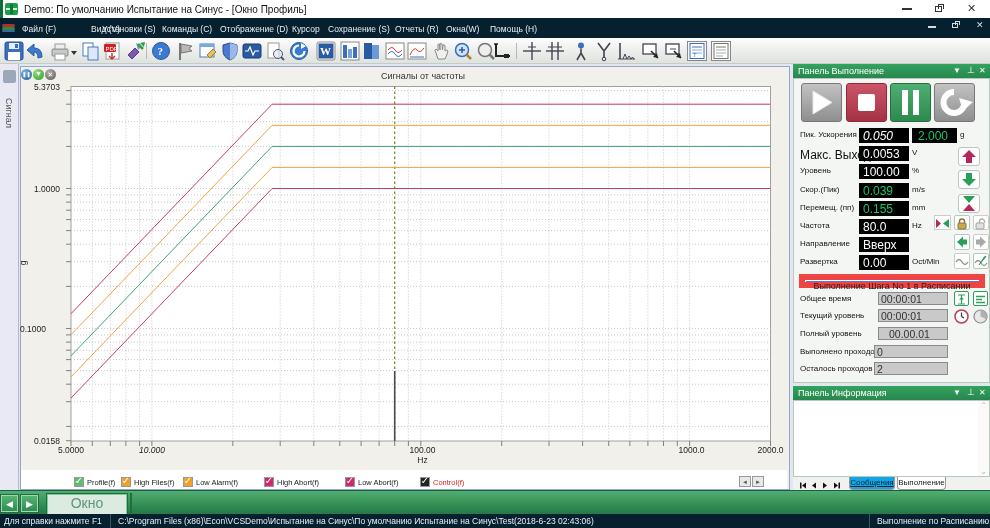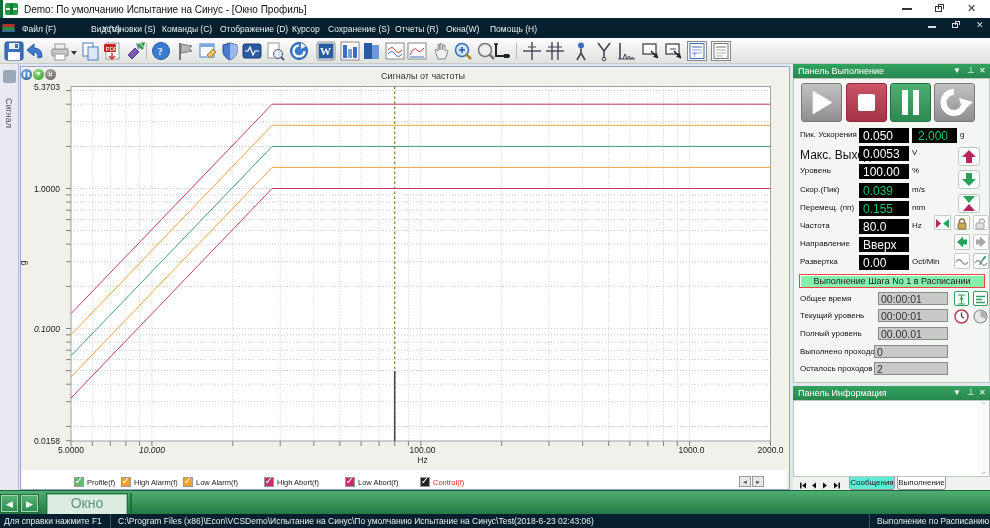--- a/index.html
+++ b/index.html
@@ -212,21 +212,21 @@
 </div>
 
 <div id="chartwin" class="abs" style="left:20px;top:64px;width:770px;height:426px;">
     <div class="abs" style="left:0;top:2px;width:770px;height:424px;background:#f1f0ea;border:1px solid #95a6c8;"></div>
 <div class="abs" style="left:1px;top:5px;width:11px;height:11px;border-radius:6px;background:radial-gradient(circle at 35% 30%,#7ab2e0,#1d5a9a);color:#fff;font-size:5px;text-align:center;line-height:11px;">❚❚</div>
 <div class="abs" style="left:13px;top:5px;width:11px;height:11px;border-radius:6px;background:radial-gradient(circle at 35% 30%,#96e07a,#2a9a2a);color:#fff;font-size:8px;text-align:center;line-height:10px;">▾</div>
 <div class="abs" style="left:25px;top:5px;width:11px;height:11px;border-radius:6px;background:radial-gradient(circle at 35% 30%,#b0aca8,#5f5b58);color:#fff;font-size:7px;text-align:center;line-height:11px;">✕</div>
 <div class="abs" style="left:20px;top:7px;width:766px;text-align:center;font-size:9px;color:#333;">Сигналы от частоты</div>
 <div class="abs" style="left:0px;top:18px;width:40px;text-align:right;font-size:8.5px;color:#222;">5.3703</div>
 <div class="abs" style="left:0px;top:119.5px;width:40px;text-align:right;font-size:8.5px;color:#222;">1.0000</div>
-<div class="abs" style="left:0px;top:259.5px;width:40px;text-align:right;font-size:8.5px;color:#222;font-style:italic;">0.1000</div>
+<div class="abs" style="left:0px;top:259.5px;width:40px;font-size:8.5px;color:#222;">0.1000</div>
 <div class="abs" style="left:0px;top:372px;width:40px;text-align:right;font-size:8.5px;color:#222;">0.0158</div>
 <div class="abs" style="left:1px;top:194px;font-size:8.5px;color:#222;transform:rotate(-90deg);">g</div>
 <div class="abs" style="left:33px;top:380.5px;width:36px;text-align:center;font-size:8.5px;color:#222;">5.0000</div>
 <div class="abs" style="left:114px;top:380.5px;width:36px;text-align:center;font-size:8.5px;color:#222;font-style:italic;">10.000</div>
 <div class="abs" style="left:384.5px;top:380.5px;width:36px;text-align:center;font-size:8.5px;color:#222;">100.00</div>
 <div class="abs" style="left:653.5px;top:380.5px;width:36px;text-align:center;font-size:8.5px;color:#222;">1000.0</div>
 <div class="abs" style="left:732.5px;top:380.5px;width:36px;text-align:center;font-size:8.5px;color:#222;">2000.0</div>
 <div class="abs" style="left:384.5px;top:390.5px;width:36px;text-align:center;font-size:8.5px;color:#222;">Hz</div>
 <svg width="768" height="424" style="position:absolute;left:0;top:0" xmlns="http://www.w3.org/2000/svg">
 <rect x="51" y="22.5" width="699.5" height="354.5" fill="#ffffff" stroke="#a0a0a0" stroke-width="1"></rect>
@@ -333,21 +333,21 @@
 <path d="M 51 291.8 L 252.1 82.4 L 750.5 82.4" fill="none" stroke="#3f9f7e" stroke-width="1"></path>
 <path d="M 51 312.9 L 252.1 103.4 L 750.5 103.4" fill="none" stroke="#eea345" stroke-width="1"></path>
 <path d="M 51 334.0 L 252.1 124.5 L 750.5 124.5" fill="none" stroke="#c73b66" stroke-width="1"></path>
 </svg>
 <div class="abs" style="left:1px;top:406px;width:766px;height:19px;background:#ffffff;"></div>
     <span class="abs" style="left:54px;top:413px;width:10px;height:10px;background:#5cbe6e;border:1px solid #999;"></span>
     <span class="abs" style="left:54px;top:411px;width:10px;font-size:10px;color:#fff;text-align:center;">✓</span>
     <span class="abs" style="left:67px;top:414px;font-size:7.5px;color:#222;">Profile(f)</span>
     <span class="abs" style="left:101px;top:413px;width:10px;height:10px;background:#f0a12c;border:1px solid #999;"></span>
     <span class="abs" style="left:101px;top:411px;width:10px;font-size:10px;color:#fff;text-align:center;">✓</span>
-    <span class="abs" style="left:114px;top:414px;font-size:7.5px;color:#222;">High Alarm(f)</span>
+    <span class="abs" style="left:114px;top:414px;font-size:7.5px;color:#222;">High Files(f)</span>
     <span class="abs" style="left:163px;top:413px;width:10px;height:10px;background:#f0a12c;border:1px solid #999;"></span>
     <span class="abs" style="left:163px;top:411px;width:10px;font-size:10px;color:#fff;text-align:center;">✓</span>
     <span class="abs" style="left:176px;top:414px;font-size:7.5px;color:#222;">Low Alarm(f)</span>
     <span class="abs" style="left:244px;top:413px;width:10px;height:10px;background:#cc2a6a;border:1px solid #999;"></span>
     <span class="abs" style="left:244px;top:411px;width:10px;font-size:10px;color:#fff;text-align:center;">✓</span>
     <span class="abs" style="left:257px;top:414px;font-size:7.5px;color:#222;">High Abort(f)</span>
     <span class="abs" style="left:325px;top:413px;width:10px;height:10px;background:#cc2a6a;border:1px solid #999;"></span>
     <span class="abs" style="left:325px;top:411px;width:10px;font-size:10px;color:#fff;text-align:center;">✓</span>
     <span class="abs" style="left:338px;top:414px;font-size:7.5px;color:#222;">Low Abort(f)</span>
     <span class="abs" style="left:400px;top:413px;width:10px;height:10px;background:#222222;border:1px solid #999;"></span>
@@ -373,21 +373,21 @@
         </svg></div>
 <div class="abs" style="left:96px;top:4px;width:41px;height:39px;background:linear-gradient(#4fae72,#2d8a4e);border:1px solid #256f40;border-radius:3px;"><svg width="39" height="37">
           <rect x="11" y="6" width="6" height="25" fill="#fff"></rect>
           <rect x="22" y="6" width="6" height="25" fill="#fff"></rect>
         </svg></div>
 <div class="abs" style="left:140px;top:4px;width:41px;height:39px;background:linear-gradient(#c2c2c2,#8f8f8f);border:1px solid #787878;border-radius:3px;"><svg width="39" height="37">
           <path d="M 19 8 A 10.5 10.5 0 1 0 29.5 18.5" fill="none" stroke="#fff" stroke-width="6"></path>
           <polygon points="24,14 38,18 28,27" fill="#fff"></polygon>
         </svg></div>
 <div class="abs" style="left:6px;top:51px;font-size:8px;color:#111;">Пик. Ускорения</div>
-<div class="abs" style="left:65px;top:49px;width:50px;height:15px;background:#000;color:#fff;font-size:12px;padding:1px 0 0 4px;">0.050</div>
+<div class="abs" style="left:65px;top:49px;width:50px;height:15px;background:#000;color:#fff;font-size:12px;padding:1px 0 0 4px;font-style:italic;">0.050</div>
 <div class="abs" style="left:118px;top:49px;width:45px;height:15px;background:#000;color:#19c56a;font-size:12px;padding:1px 12px 0 6px;">2.000</div>
 <div class="abs" style="left:166px;top:51px;font-size:8px;color:#111;">g</div>
 <div class="abs" style="left:6px;top:69px;font-size:12px;color:#111;">Макс. Выхода</div>
 <div class="abs" style="left:65px;top:67px;width:50px;height:15px;background:#000;color:#fff;font-size:12px;padding:1px 0 0 4px;">0.0053</div>
 <div class="abs" style="left:118px;top:69px;font-size:8px;color:#111;">V</div>
 <div class="abs" style="left:6px;top:87px;font-size:8px;color:#111;">Уровень</div>
 <div class="abs" style="left:65px;top:85px;width:50px;height:15px;background:#000;color:#fff;font-size:12px;padding:1px 0 0 4px;">100.00</div>
 <div class="abs" style="left:118px;top:87px;font-size:8px;color:#111;">%</div>
 <div class="abs" style="left:6px;top:106px;font-size:8px;color:#111;">Скор.(Пик)</div>
 <div class="abs" style="left:65px;top:104px;width:50px;height:15px;background:#000;color:#19c56a;font-size:12px;padding:1px 0 0 4px;">0.039</div>
@@ -432,27 +432,27 @@
 <div class="abs" style="left:179px;top:155px;width:16px;height:16px;background:#fff;border:1px solid #ccc;border-radius:2px;"><svg width="14" height="14">
           <polygon points="12,7 6,1.5 6,4.5 2,4.5 2,9.5 6,9.5 6,12.5" fill="#a8a8a8"></polygon>
         </svg></div>
 <div class="abs" style="left:160px;top:174px;width:16px;height:16px;background:#fff;border:1px solid #ccc;border-radius:2px;"><svg width="14" height="14">
           <path d="M1 8 Q 4 3 7 8 T 13 8" fill="none" stroke="#909090" stroke-width="1.4"></path>
         </svg></div>
 <div class="abs" style="left:179px;top:174px;width:16px;height:16px;background:#fff;border:1px solid #b8c8bc;border-radius:2px;"><svg width="14" height="14">
           <path d="M1 9 Q 4 4 7 9 T 13 9" fill="none" stroke="#909090" stroke-width="1.3"></path>
           <path d="M5 11 L11 4 L12 2 L10 3 Z" fill="#28a05a" stroke="#1a7a40" stroke-width="0.5"></path>
         </svg></div>
-<div class="abs" style="left:5px;top:195px;width:186px;height:14px;background:#86efac;border:1px solid #ef4444;box-shadow:inset 1px 1px 0 #fff;color:#222;font-size:9px;text-align:center;line-height:13px;">Выполнение Шага No 1 в Расписании</div>
+<div class="abs" style="left:5px;top:195px;width:186px;height:14px;background:#3b82f6;border:6px solid #ef4444;box-shadow:inset 1px 1px 0 #fff;color:#222;font-size:9px;text-align:center;line-height:13px;">Выполнение Шага No 1 в Расписании</div>
 <div class="abs" style="left:6px;top:215px;font-size:8px;color:#111;">Общее время</div>
 <div class="abs" style="left:84px;top:213px;width:70px;height:13px;background:#c9c9c9;border:1px solid #8a8a8a;color:#333;font-size:10.5px;padding-left:2px;">00:00:01</div>
 <div class="abs" style="left:6px;top:232px;font-size:8px;color:#111;">Текущий уровень</div>
 <div class="abs" style="left:84px;top:230px;width:70px;height:13px;background:#c9c9c9;border:1px solid #8a8a8a;color:#333;font-size:10.5px;padding-left:2px;">00:00:01</div>
 <div class="abs" style="left:6px;top:250px;font-size:8px;color:#111;">Полный уровень</div>
-<div class="abs" style="left:84px;top:248px;width:70px;height:13px;background:#c9c9c9;border:1px solid #8a8a8a;color:#333;font-size:10.5px;padding-left:2px;">00.00.01</div>
+<div class="abs" style="left:84px;top:248px;width:70px;height:13px;background:#c9c9c9;border:1px solid #8a8a8a;color:#333;font-size:10.5px;padding-left:10px;">00.00.01</div>
 <div class="abs" style="left:6px;top:268px;font-size:8px;color:#111;">Выполнено проходов</div>
 <div class="abs" style="left:80px;top:266px;width:74px;height:13px;background:#c9c9c9;border:1px solid #8a8a8a;color:#333;font-size:10.5px;padding-left:2px;">0</div>
 <div class="abs" style="left:6px;top:285px;font-size:8px;color:#111;">Осталось проходов</div>
 <div class="abs" style="left:80px;top:283px;width:74px;height:13px;background:#c9c9c9;border:1px solid #8a8a8a;color:#333;font-size:10.5px;padding-left:2px;">2</div>
 <div class="abs" style="left:160px;top:212px;width:15px;height:15px;background:#fff;border:1px solid #2f9e5f;border-radius:2px;"><svg width="13" height="13">
           <line x1="6.5" y1="2" x2="6.5" y2="11" stroke="#2f9e5f" stroke-width="1.3"></line>
           <line x1="3" y1="2" x2="10" y2="2" stroke="#2f9e5f"></line>
           <line x1="3" y1="11" x2="10" y2="11" stroke="#2f9e5f"></line>
           <polygon points="6.5,4 9,6.5 4,6.5" fill="#2f9e5f"></polygon>
         </svg></div>
@@ -485,21 +485,21 @@
 </div>
 <div class="abs" style="left:0;top:413px;width:197px;height:17px;background:#f0f2f0;">
 <svg class="abs" style="left:6px;top:5px;" width="44" height="7">
         <polygon points="7,0.5 7,6.5 3,3.5" fill="#111"></polygon>
         <rect x="1" y="0.5" width="1.5" height="6" fill="#111"></rect>
         <polygon points="17,0.5 17,6.5 13,3.5" fill="#111"></polygon>
         <polygon points="24,0.5 24,6.5 28,3.5" fill="#111"></polygon>
         <polygon points="35,0.5 35,6.5 39,3.5" fill="#111"></polygon>
         <rect x="39.5" y="0.5" width="1.5" height="6" fill="#111"></rect>
       </svg>
-<span class="abs" style="left:56px;top:0px;width:46px;height:13px;background:#5eead4;border:1px solid #999;border-top:none;border-radius:0 0 4px 4px;font-size:8px;color:#222;text-align:center;line-height:12px;">Сообщения</span>
+<span class="abs" style="left:56px;top:0px;width:46px;height:13px;background:#0ea5e9;border:1px solid #999;border-top:none;border-radius:0 0 4px 4px;font-size:8px;color:#222;text-align:center;line-height:12px;text-decoration:underline;">Сообщения</span>
 <span class="abs" style="left:104px;top:0px;width:49px;height:13px;background:#fff;border:1px solid #999;border-top:none;border-radius:0 0 4px 4px;font-size:8px;color:#222;text-align:center;line-height:12px;">Выполнение</span>
 </div>
 </div>
 
 <div class="abs" style="left:0;top:490px;width:990px;height:24px;background:linear-gradient(#52ad72,#2d8a4e 70%,#26784a);border-top:1.5px solid #1a6040;">
   <div class="abs" style="left:1px;top:4px;width:17px;height:17px;background:linear-gradient(#57b273,#2f8d51);border:1px solid #9ed8b2;outline:1px solid #1f6e3c;color:#fff;font-size:9px;text-align:center;line-height:16px;">◀</div>
   <div class="abs" style="left:21px;top:4px;width:17px;height:17px;background:linear-gradient(#57b273,#2f8d51);border:1px solid #9ed8b2;outline:1px solid #1f6e3c;color:#fff;font-size:9px;text-align:center;line-height:16px;">▶</div>
   <div class="abs" style="left:47px;top:3px;width:80px;height:32px;background:#dcebe0;border:1px solid #7ec89a;outline:1px solid #1f6e3c;color:#5f957b;font-size:14px;text-align:center;line-height:17px;">Окно Профиль</div>
   <div class="abs" style="left:130px;top:2px;width:2px;height:20px;background:#1f6e3c;"></div>
 </div>

